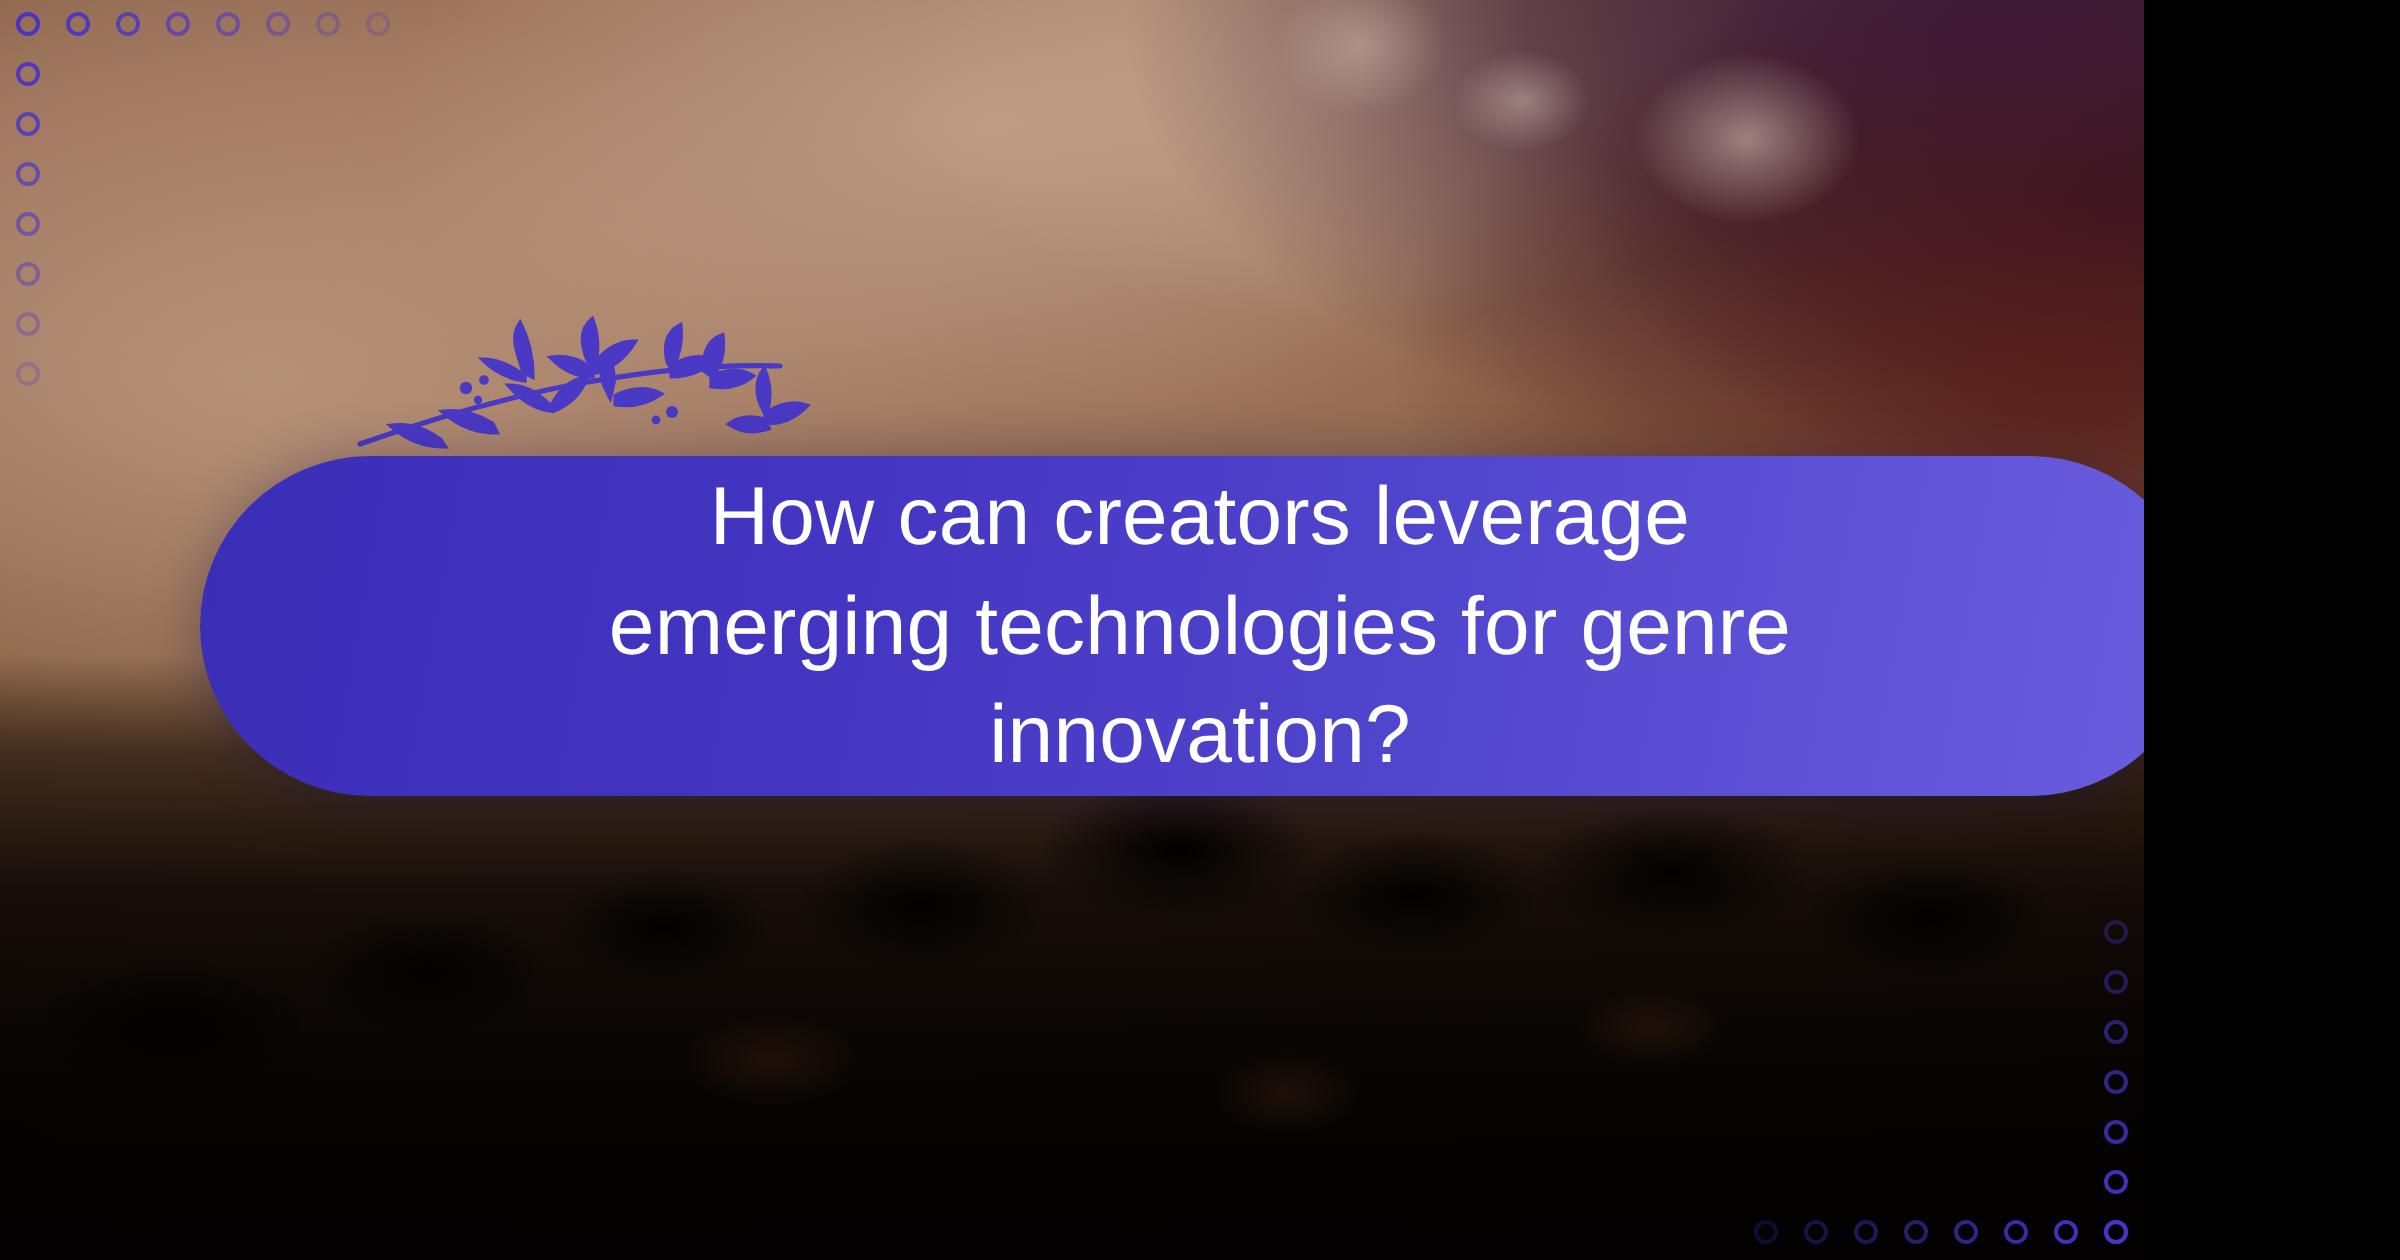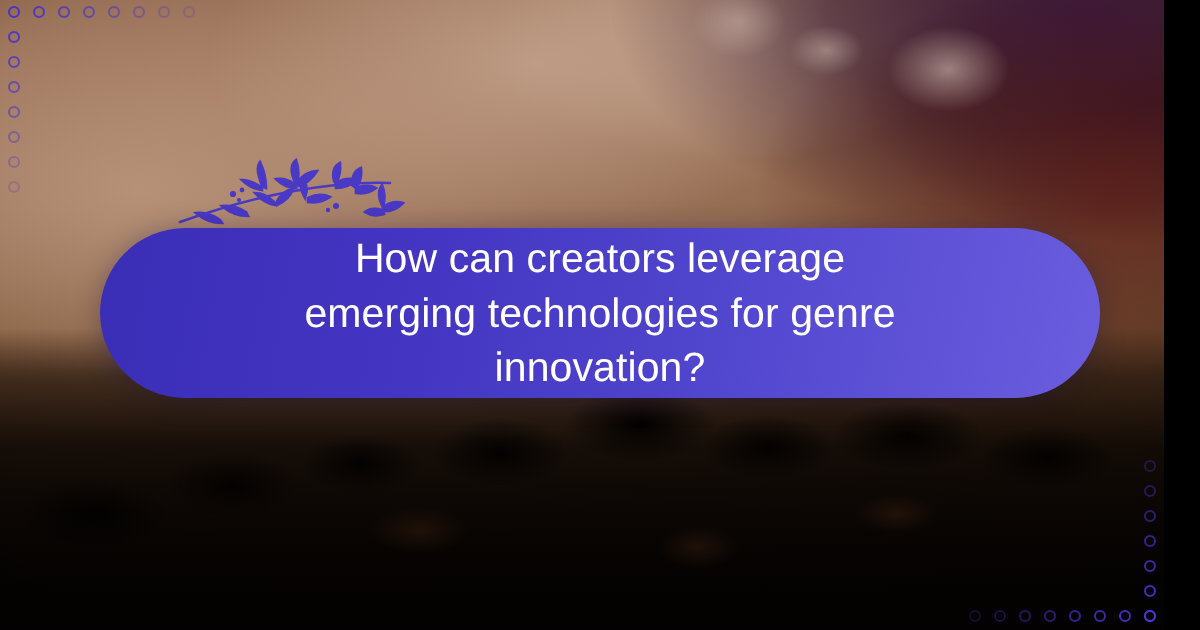--- a/index.html
+++ b/index.html
@@ -2,21 +2,21 @@
 <html><head>
 <meta charset="utf-8">
 <style>
   * { margin:0; padding:0; box-sizing:border-box; }
   html, body {
     width:1200px; height:630px; overflow:hidden;
     font-family:"Liberation Sans", sans-serif;
     background:#000;
   }
   #stage {
-    position:relative; width:1164px; height:630px; overflow:hidden;
+    position:relative; width:1072px; height:630px; overflow:hidden;
     background:#fde047;
   }
 
   
   .bg-layer { position:absolute; inset:0; }
 
   .bg-base {
     background:
       radial-gradient(120% 85% at 30% 18%, #a98068 0%, #9a7259 26%, #8a6346 48%, #6d4a2e 70%, #4a2f1b 100%);
   }

